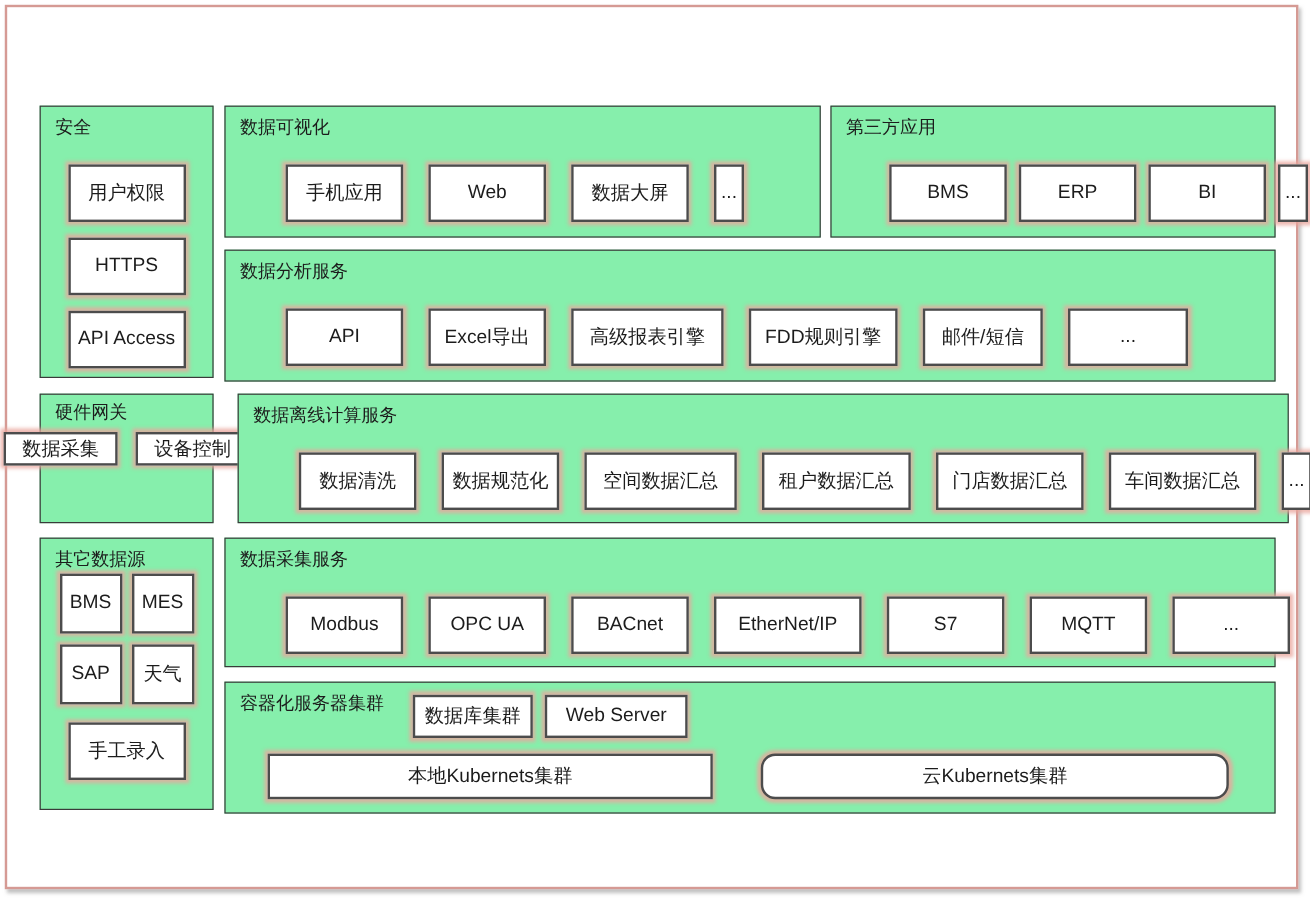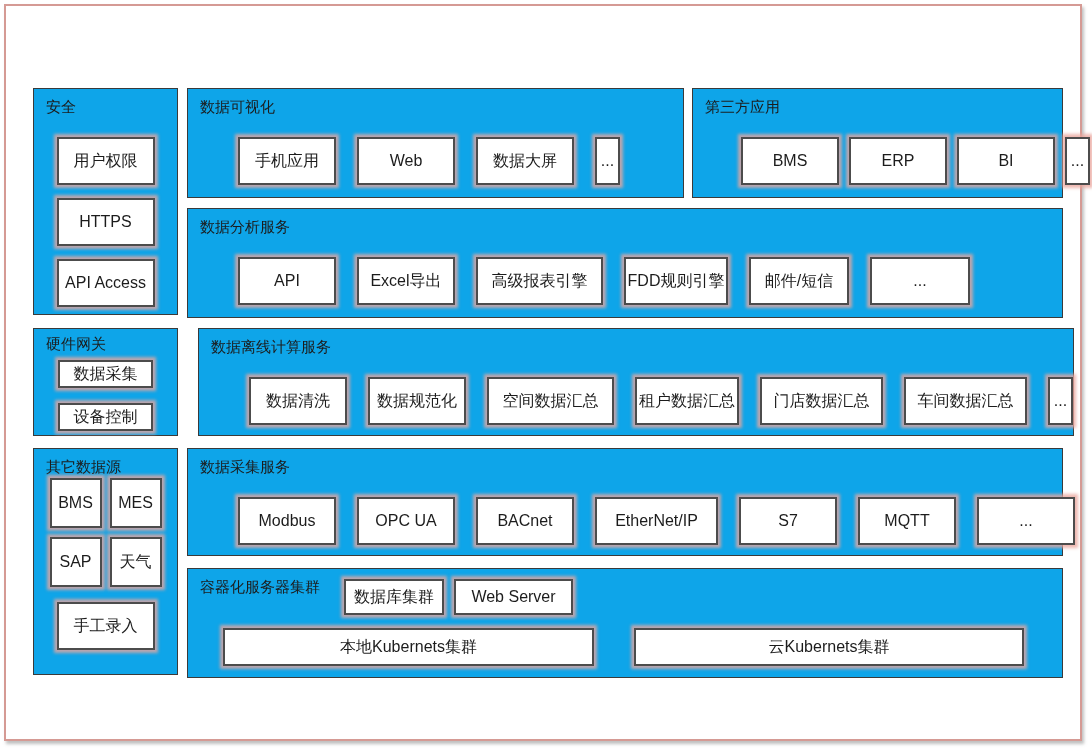--- a/index.html
+++ b/index.html
@@ -5,49 +5,49 @@
   html,body{margin:0;padding:0;background:#ffffff;}
   body{font-family:"Liberation Sans","DejaVu Sans",sans-serif;color:#1c1c1c;}
   .canvas{position:relative;width:1092px;height:756px;background:#ffffff;overflow:hidden;}
 
   
   .frame{position:absolute;left:4px;top:4px;width:1078px;height:737px;
          border:2px solid #d59a94;box-sizing:border-box;background:#ffffff;
          box-shadow:2px 3px 3px rgba(140,140,140,.55);}
 
   
-  .group{position:absolute;border:1.5px solid #3a3a3a;background:#0ea5e9;box-sizing:border-box;}
+  .group{position:absolute;border:1.5px solid #3a3a3a;background:#86efac;box-sizing:border-box;}
   .gtitle{font-size:15px;line-height:17px;padding:9px 12px 0;white-space:nowrap;}
 
   
   .box{box-sizing:border-box;height:48px;border:2px solid #4c4c4c;background:#ffffff;
        display:flex;align-items:center;justify-content:center;
        font-size:16px;white-space:nowrap;flex:0 0 auto;
        box-shadow:0 0 3px 3px rgba(234,166,157,.8);}
   .abs{position:absolute;}
 
   
   .ritems{display:flex;gap:21px;margin:22px 0 0 13px;padding-left:37px;}
   .ritems.tp{gap:10px;margin-left:11px;}
 
   
   .citems{display:flex;flex-direction:column;align-items:center;gap:13px;margin-top:22px;}
 
   
-  .gitems{display:flex;flex-direction:column;align-items:center;gap:15px;margin-top:8px;justify-content:center;}
+  .gitems{display:flex;flex-direction:row;align-items:center;gap:15px;margin-top:8px;justify-content:center;}
   .box.small{height:28px;width:95px;}
 
   
   .grid2{display:flex;flex-wrap:wrap;width:112px;gap:9px 8px;margin:3px auto 0;}
   .box.sq{width:52px;height:50px;}
   .box.manual{width:98px;margin:15px auto 0;}
 
   
   .w25{width:25px}.w98{width:98px}.w100{width:100px}
-  .w123{width:123px}.w124{width:104px}.w127{width:127px}
+  .w123{width:123px}.w124{width:124px}.w127{width:127px}
 
   
   .box.h36{height:36px}.box.h38{height:38px}
 </style>
 </head>
 <body>
 
 <div class="canvas">
   <div class="frame"></div>
 
@@ -135,15 +135,15 @@
       <div class="box w98">MQTT</div>
       <div class="box w98">...</div>
     </div>
   </div>
 
   <div class="group" style="left:187px;top:568px;width:876px;height:110px;">
     <div class="gtitle">容器化服务器集群</div>
     <div class="box abs h36" style="left:156px;top:10px;width:100px;">数据库集群</div>
     <div class="box abs h36" style="left:266px;top:10px;width:119px;">Web Server</div>
     <div class="box abs h38" style="left:35px;top:59px;width:371px;">本地Kubernets集群</div>
-    <div class="box abs h38" style="left:446px;top:59px;width:390px;">云Kubernets集群</div>
+    <div class="box abs h38" style="left:446px;top:59px;width:390px;border-radius:12px;">云Kubernets集群</div>
   </div>
 </div>
 
 </body></html>

